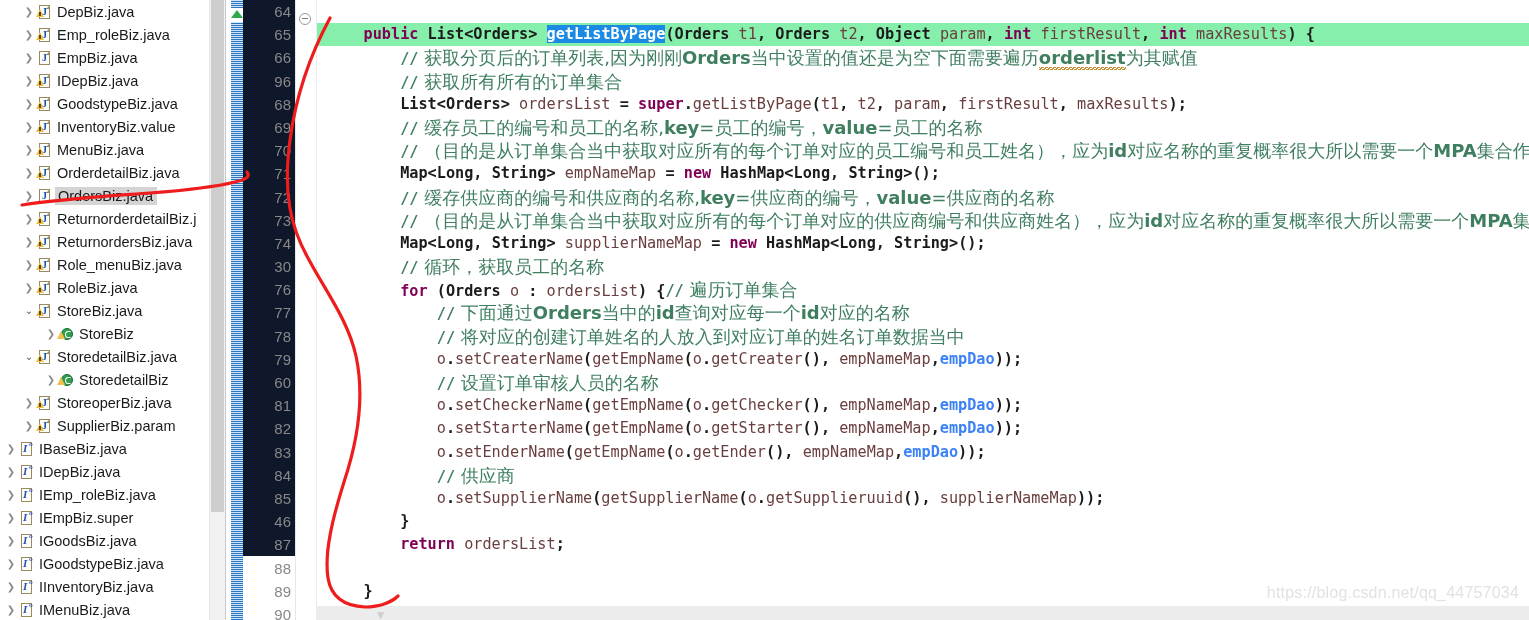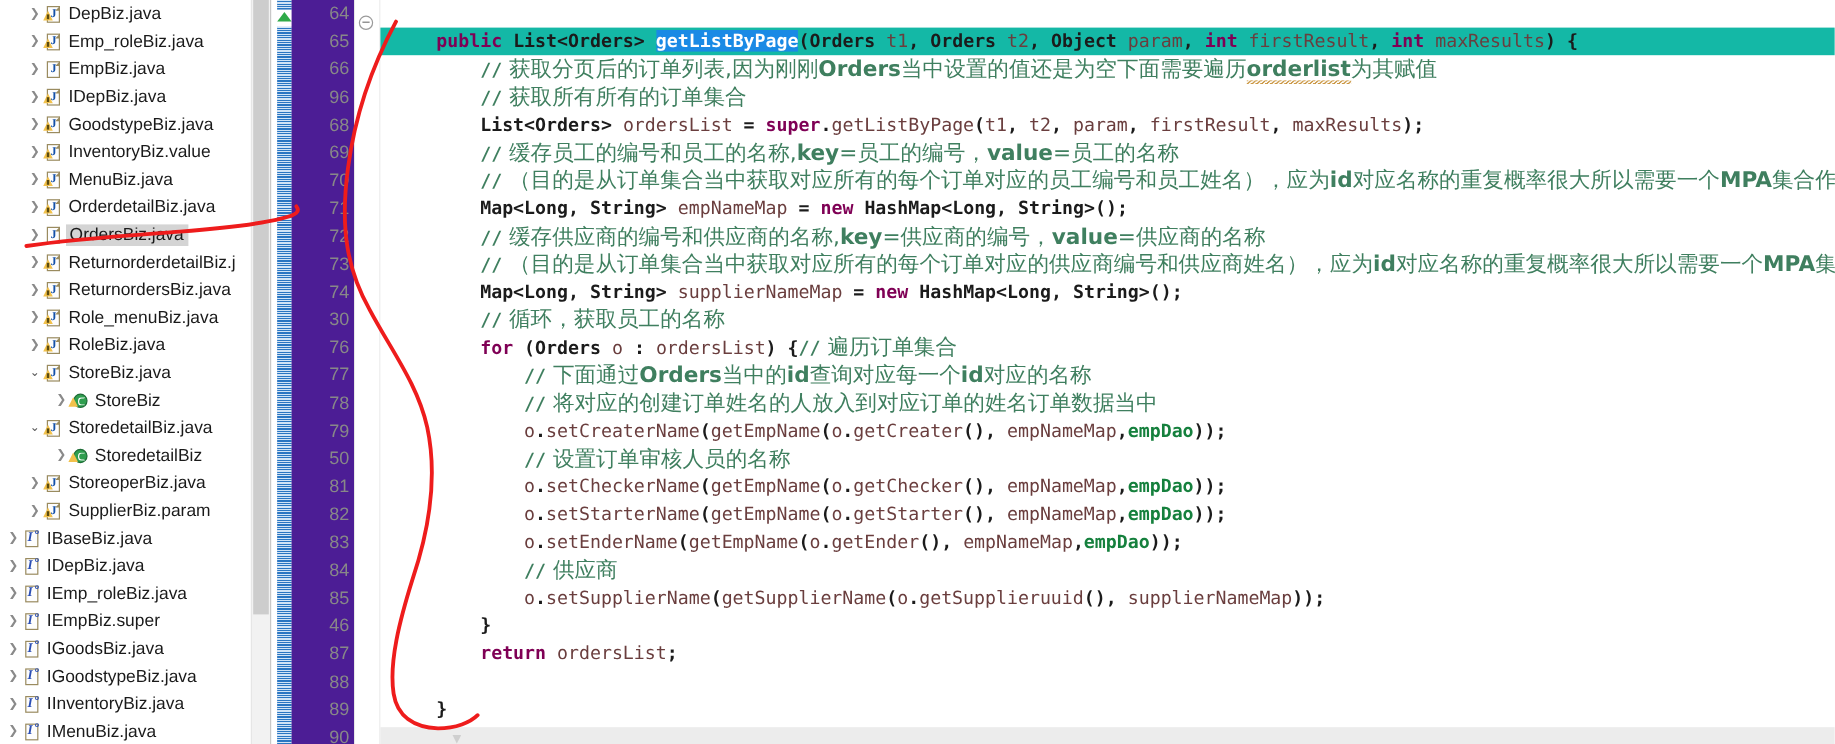--- a/index.html
+++ b/index.html
@@ -110,21 +110,21 @@
   .ruler-cap{
     position:absolute;left:5px;top:8px;width:14px;height:14px;background:#ffffff;
   }
   .ruler-arrow{
     position:absolute;left:6px;top:10px;width:0;height:0;
     border-left:6px solid transparent;border-right:6px solid transparent;
     border-bottom:8px solid #2faa48;
   }
   
   .gutter{
-    position:absolute;left:18px;top:0;width:52px;height:620px;background:#4c1d95;
+    position:absolute;left:18px;top:0;width:52px;height:556px;background:#0f172a;
     text-align:right;
   }
   .gutter .ln{
     height:23.2px;line-height:23.2px;font-size:15px;color:#888888;
     font-family:"Liberation Sans", sans-serif;padding-right:4px;
   }
   .gutter-edge{position:absolute;left:70px;top:0;width:1px;height:620px;background:#e7e7e7;}
   
   .folding{position:absolute;left:71px;top:0;width:20px;height:620px;background:#ffffff;}
   .fold-minus{
@@ -136,26 +136,26 @@
   }
   .fold-edge{position:absolute;left:91px;top:0;width:1px;height:620px;background:#ededed;}
 
   
   .code{
     position:absolute;left:92px;top:0;right:0;height:620px;
     font-family:"DejaVu Sans Mono","Liberation Mono",monospace;
     font-size:15.2px;white-space:pre;
   }
   .cl{height:23.2px;line-height:23.2px;padding-left:10px;}
-  .cl.cur{background:#14b8a6;}
+  .cl.cur{background:#86efac;}
   .kw{color:#7f0055;font-weight:bold;}
   .tp{color:#1b1b1b;font-weight:bold;}
   .pl{color:#1b1b1b;font-weight:bold;}
   .id{color:#6a3e3e;}
-  .fld{color:#15803d;font-weight:bold;}
+  .fld{color:#3b82f6;font-weight:bold;}
   .cmb{color:#3f7f5f;font-weight:bold;}
   .sel{background:#1a8ae5;color:#ffffff;font-weight:bold;}
   .cn-cm{color:#3f7f5f;font-family:"DejaVu Sans","Liberation Sans",sans-serif;font-size:18px;}
   .squig{
     background-image:repeating-linear-gradient(135deg,#c8923a 0 1px,transparent 1px 2px);
     background-repeat:repeat-x;background-position:0 100%;background-size:4px 3px;
     padding-bottom:2px;
   }
 
   
@@ -447,21 +447,21 @@
         <div class="ln">70</div>
         <div class="ln">71</div>
         <div class="ln">72</div>
         <div class="ln">73</div>
         <div class="ln">74</div>
         <div class="ln">30</div>
         <div class="ln">76</div>
         <div class="ln">77</div>
         <div class="ln">78</div>
         <div class="ln">79</div>
-        <div class="ln">50</div>
+        <div class="ln">60</div>
         <div class="ln">81</div>
         <div class="ln">82</div>
         <div class="ln">83</div>
         <div class="ln">84</div>
         <div class="ln">85</div>
         <div class="ln">46</div>
         <div class="ln">87</div>
         <div class="ln">88</div>
         <div class="ln">89</div>
         <div class="ln">90</div>
@@ -472,20 +472,21 @@
       <div class="fold-minus"></div>
     </div>
     <div class="fold-edge"></div>
 
     <div class="code" id="code"><div class="cl">&nbsp;</div><div class="cl cur">    <span class="kw">public</span> <span class="tp">List</span><span class="pl">&lt;</span><span class="tp">Orders</span><span class="pl">&gt;</span> <span class="sel">getListByPage</span><span class="pl">(</span><span class="tp">Orders</span> <span class="id">t1</span><span class="pl">,</span> <span class="tp">Orders</span> <span class="id">t2</span><span class="pl">,</span> <span class="tp">Object</span> <span class="id">param</span><span class="pl">,</span> <span class="kw">int</span> <span class="id">firstResult</span><span class="pl">,</span> <span class="kw">int</span> <span class="id">maxResults</span><span class="pl">)</span> <span class="pl">{</span></div><div class="cl">        <span class="cmb">//</span><span class="cn-cm"> 获取分页后的订单列表,因为刚刚<span class="cmb">Orders</span>当中设置的值还是为空下面需要遍历<span class="cmb squig">orderlist</span>为其赋值</span></div><div class="cl">        <span class="cmb">//</span><span class="cn-cm"> 获取所有所有的订单集合</span></div><div class="cl">        <span class="tp">List</span><span class="pl">&lt;</span><span class="tp">Orders</span><span class="pl">&gt;</span> <span class="id">ordersList</span> <span class="pl">=</span> <span class="kw">super</span><span class="pl">.</span><span class="id">getListByPage</span><span class="pl">(</span><span class="id">t1</span><span class="pl">,</span> <span class="id">t2</span><span class="pl">,</span> <span class="id">param</span><span class="pl">,</span> <span class="id">firstResult</span><span class="pl">,</span> <span class="id">maxResults</span><span class="pl">)</span><span class="pl">;</span></div><div class="cl">        <span class="cmb">//</span><span class="cn-cm"> 缓存员工的编号和员工的名称,<span class="cmb">key</span>=员工的编号，<span class="cmb">value</span>=员工的名称</span></div><div class="cl">        <span class="cmb">//</span><span class="cn-cm"> （目的是从订单集合当中获取对应所有的每个订单对应的员工编号和员工姓名），应为<span class="cmb">id</span>对应名称的重复概率很大所以需要一个<span class="cmb">MPA</span>集合作为缓存</span></div><div class="cl">        <span class="tp">Map</span><span class="pl">&lt;</span><span class="tp">Long</span><span class="pl">,</span> <span class="tp">String</span><span class="pl">&gt;</span> <span class="id">empNameMap</span> <span class="pl">=</span> <span class="kw">new</span> <span class="tp">HashMap</span><span class="pl">&lt;</span><span class="tp">Long</span><span class="pl">,</span> <span class="tp">String</span><span class="pl">&gt;</span><span class="pl">(</span><span class="pl">)</span><span class="pl">;</span></div><div class="cl">        <span class="cmb">//</span><span class="cn-cm"> 缓存供应商的编号和供应商的名称,<span class="cmb">key</span>=供应商的编号，<span class="cmb">value</span>=供应商的名称</span></div><div class="cl">        <span class="cmb">//</span><span class="cn-cm"> （目的是从订单集合当中获取对应所有的每个订单对应的供应商编号和供应商姓名），应为<span class="cmb">id</span>对应名称的重复概率很大所以需要一个<span class="cmb">MPA</span>集合作为缓存</span></div><div class="cl">        <span class="tp">Map</span><span class="pl">&lt;</span><span class="tp">Long</span><span class="pl">,</span> <span class="tp">String</span><span class="pl">&gt;</span> <span class="id">supplierNameMap</span> <span class="pl">=</span> <span class="kw">new</span> <span class="tp">HashMap</span><span class="pl">&lt;</span><span class="tp">Long</span><span class="pl">,</span> <span class="tp">String</span><span class="pl">&gt;</span><span class="pl">(</span><span class="pl">)</span><span class="pl">;</span></div><div class="cl">        <span class="cmb">//</span><span class="cn-cm"> 循环，获取员工的名称</span></div><div class="cl">        <span class="kw">for</span> <span class="pl">(</span><span class="tp">Orders</span> <span class="id">o</span> <span class="pl">:</span> <span class="id">ordersList</span><span class="pl">)</span> <span class="pl">{</span><span class="cmb">//</span><span class="cn-cm"> 遍历订单集合</span></div><div class="cl">            <span class="cmb">//</span><span class="cn-cm"> 下面通过<span class="cmb">Orders</span>当中的<span class="cmb">id</span>查询对应每一个<span class="cmb">id</span>对应的名称</span></div><div class="cl">            <span class="cmb">//</span><span class="cn-cm"> 将对应的创建订单姓名的人放入到对应订单的姓名订单数据当中</span></div><div class="cl">            <span class="id">o</span><span class="pl">.</span><span class="id">setCreaterName</span><span class="pl">(</span><span class="id">getEmpName</span><span class="pl">(</span><span class="id">o</span><span class="pl">.</span><span class="id">getCreater</span><span class="pl">(</span><span class="pl">)</span><span class="pl">,</span> <span class="id">empNameMap</span><span class="pl">,</span><span class="fld">empDao</span><span class="pl">)</span><span class="pl">)</span><span class="pl">;</span></div><div class="cl">            <span class="cmb">//</span><span class="cn-cm"> 设置订单审核人员的名称</span></div><div class="cl">            <span class="id">o</span><span class="pl">.</span><span class="id">setCheckerName</span><span class="pl">(</span><span class="id">getEmpName</span><span class="pl">(</span><span class="id">o</span><span class="pl">.</span><span class="id">getChecker</span><span class="pl">(</span><span class="pl">)</span><span class="pl">,</span> <span class="id">empNameMap</span><span class="pl">,</span><span class="fld">empDao</span><span class="pl">)</span><span class="pl">)</span><span class="pl">;</span></div><div class="cl">            <span class="id">o</span><span class="pl">.</span><span class="id">setStarterName</span><span class="pl">(</span><span class="id">getEmpName</span><span class="pl">(</span><span class="id">o</span><span class="pl">.</span><span class="id">getStarter</span><span class="pl">(</span><span class="pl">)</span><span class="pl">,</span> <span class="id">empNameMap</span><span class="pl">,</span><span class="fld">empDao</span><span class="pl">)</span><span class="pl">)</span><span class="pl">;</span></div><div class="cl">            <span class="id">o</span><span class="pl">.</span><span class="id">setEnderName</span><span class="pl">(</span><span class="id">getEmpName</span><span class="pl">(</span><span class="id">o</span><span class="pl">.</span><span class="id">getEnder</span><span class="pl">(</span><span class="pl">)</span><span class="pl">,</span> <span class="id">empNameMap</span><span class="pl">,</span><span class="fld">empDao</span><span class="pl">)</span><span class="pl">)</span><span class="pl">;</span></div><div class="cl">            <span class="cmb">//</span><span class="cn-cm"> 供应商</span></div><div class="cl">            <span class="id">o</span><span class="pl">.</span><span class="id">setSupplierName</span><span class="pl">(</span><span class="id">getSupplierName</span><span class="pl">(</span><span class="id">o</span><span class="pl">.</span><span class="id">getSupplieruuid</span><span class="pl">(</span><span class="pl">)</span><span class="pl">,</span> <span class="id">supplierNameMap</span><span class="pl">)</span><span class="pl">)</span><span class="pl">;</span></div><div class="cl">        <span class="pl">}</span></div><div class="cl">        <span class="kw">return</span> <span class="id">ordersList</span><span class="pl">;</span></div><div class="cl">&nbsp;</div><div class="cl">    <span class="pl">}</span></div><div class="cl">&nbsp;</div></div>
 
     <div class="botstrip">
       <span class="tick">▼</span>
     </div>
 
+    <div class="watermark">https://blog.csdn.net/qq_44757034</div>
   </div>
 
   <svg class="redmark" viewBox="0 0 1529 620" xmlns="http://www.w3.org/2000/svg">
     <path id="redpath1" fill="none" stroke="#ee1c1c" stroke-width="3.2" stroke-linecap="round" d="M22,205 C60,199 110,196 150,193 C190,190 215,187 235,182 C248,179 250,176 247,172"></path>
     <path id="redpath2" fill="none" stroke="#ee1c1c" stroke-width="3.2" stroke-linecap="round" d="M330,18 C310,55 296,95 290,140 C283,192 290,226 308,258
              C326,292 348,320 356,356 C365,398 358,440 344,482
              C333,517 324,552 328,578 C331,597 345,606 365,607
              C380,607 392,602 398,596"></path>
   </svg>
 </div>

